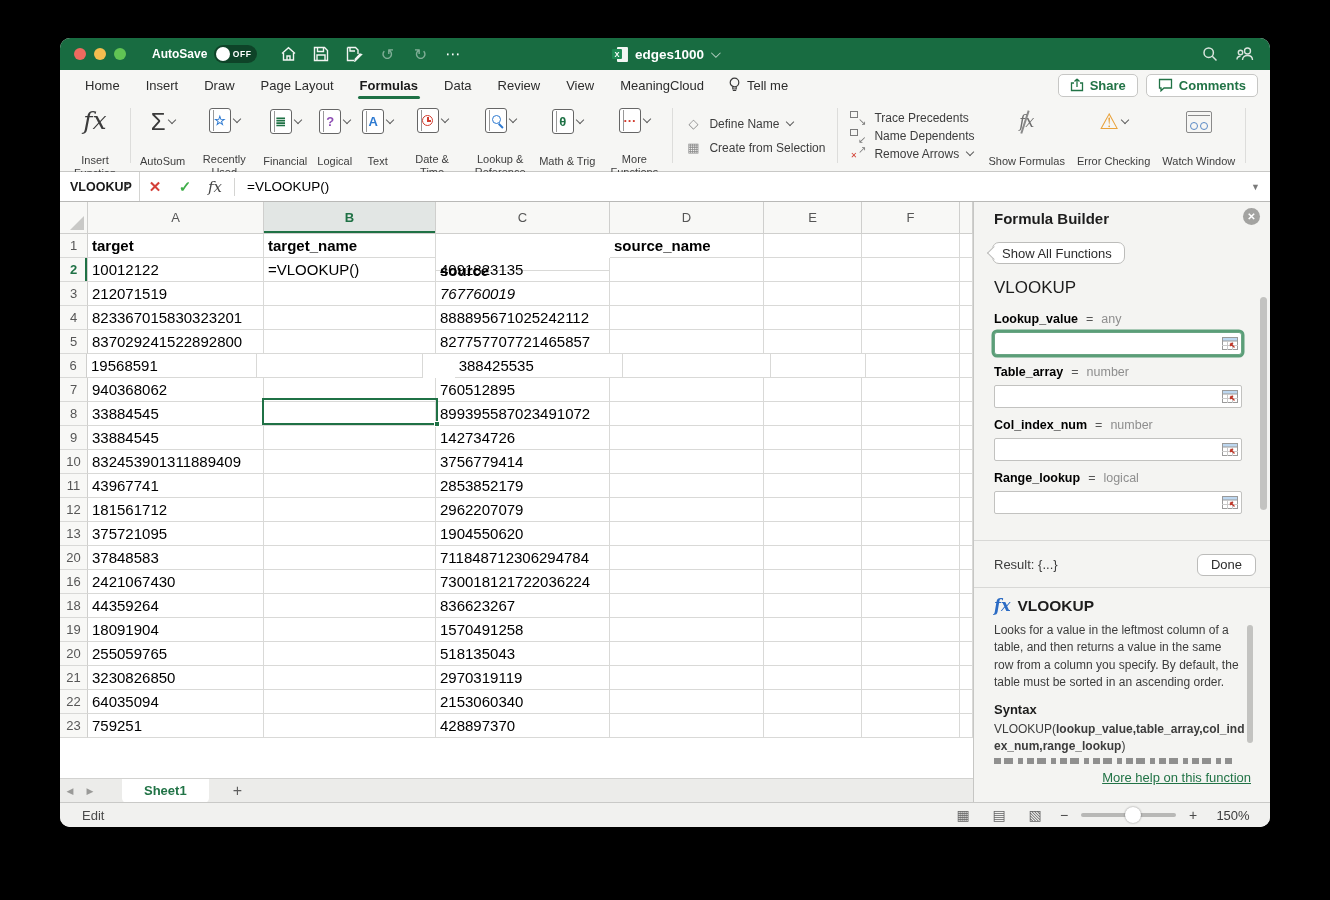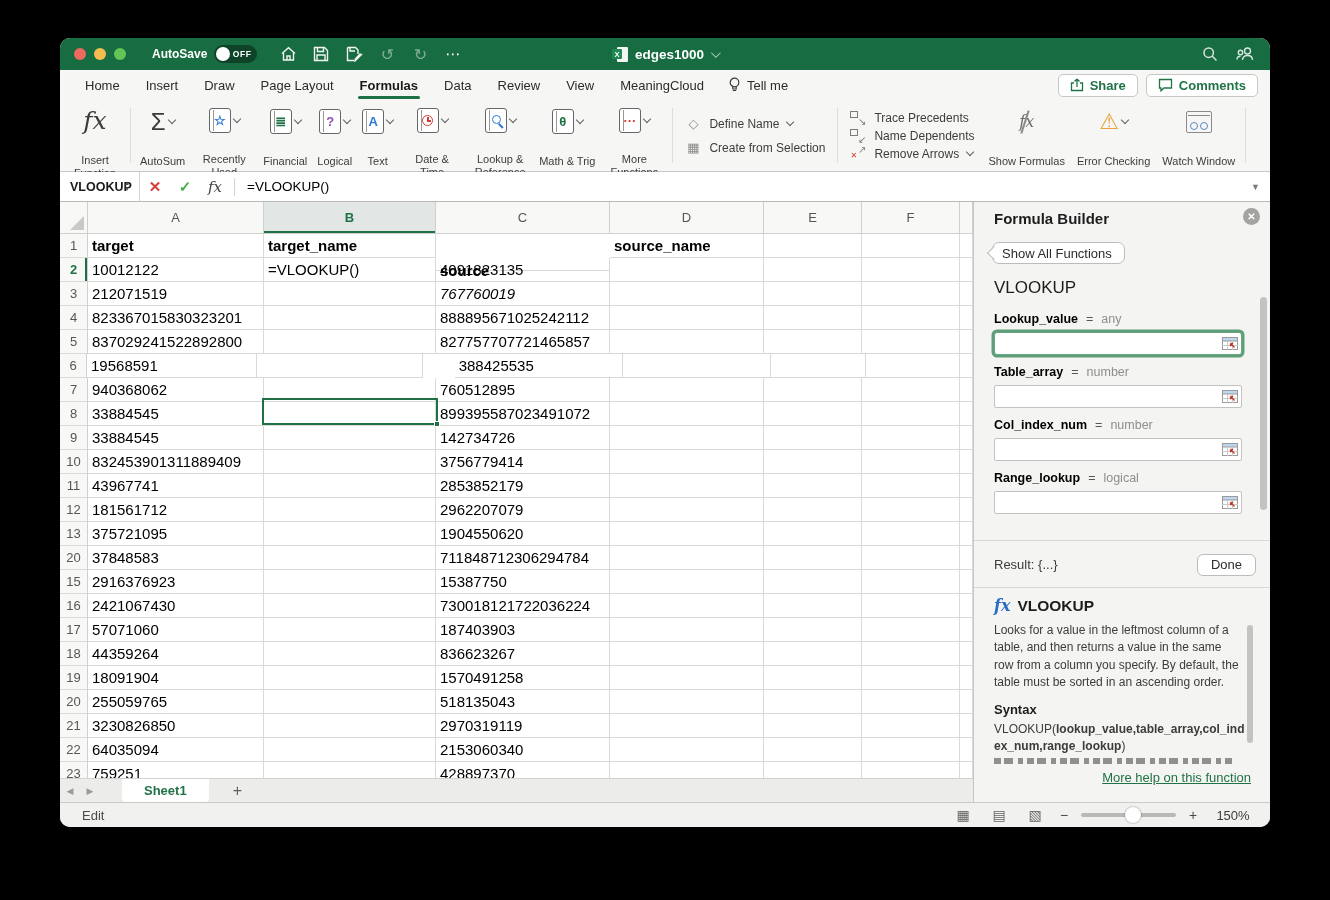--- a/index.html
+++ b/index.html
@@ -581,44 +581,24 @@
           <div class="rowhdr">20</div>
           <div class="gcell" style="width: 176px;">37848583</div>
           <div class="gcell" style="width: 172px;"></div>
           <div class="gcell" style="width: 174px;">711848712306294784</div>
           <div class="gcell" style="width: 154px;"></div>
           <div class="gcell" style="width: 98px;"></div>
           <div class="gcell" style="width: 98px;"></div>
           <div class="gcell" style="width: 13px;"></div>
         </div>
         <div class="grow">
-          <div class="rowhdr">15</div>
-          <div class="gcell" style="width: 176px;">2916376923</div>
-          <div class="gcell" style="width: 172px;"></div>
-          <div class="gcell" style="width: 174px;">15387750</div>
-          <div class="gcell" style="width: 154px;"></div>
-          <div class="gcell" style="width: 98px;"></div>
-          <div class="gcell" style="width: 98px;"></div>
-          <div class="gcell" style="width: 13px;"></div>
-        </div>
-        <div class="grow">
           <div class="rowhdr">16</div>
           <div class="gcell" style="width: 176px;">2421067430</div>
           <div class="gcell" style="width: 172px;"></div>
           <div class="gcell" style="width: 174px;">730018121722036224</div>
-          <div class="gcell" style="width: 154px;"></div>
-          <div class="gcell" style="width: 98px;"></div>
-          <div class="gcell" style="width: 98px;"></div>
-          <div class="gcell" style="width: 13px;"></div>
-        </div>
-        <div class="grow">
-          <div class="rowhdr">17</div>
-          <div class="gcell" style="width: 176px;">57071060</div>
-          <div class="gcell" style="width: 172px;"></div>
-          <div class="gcell" style="width: 174px;">187403903</div>
           <div class="gcell" style="width: 154px;"></div>
           <div class="gcell" style="width: 98px;"></div>
           <div class="gcell" style="width: 98px;"></div>
           <div class="gcell" style="width: 13px;"></div>
         </div>
         <div class="grow">
           <div class="rowhdr">18</div>
           <div class="gcell" style="width: 176px;">44359264</div>
           <div class="gcell" style="width: 172px;"></div>
           <div class="gcell" style="width: 174px;">836623267</div>

